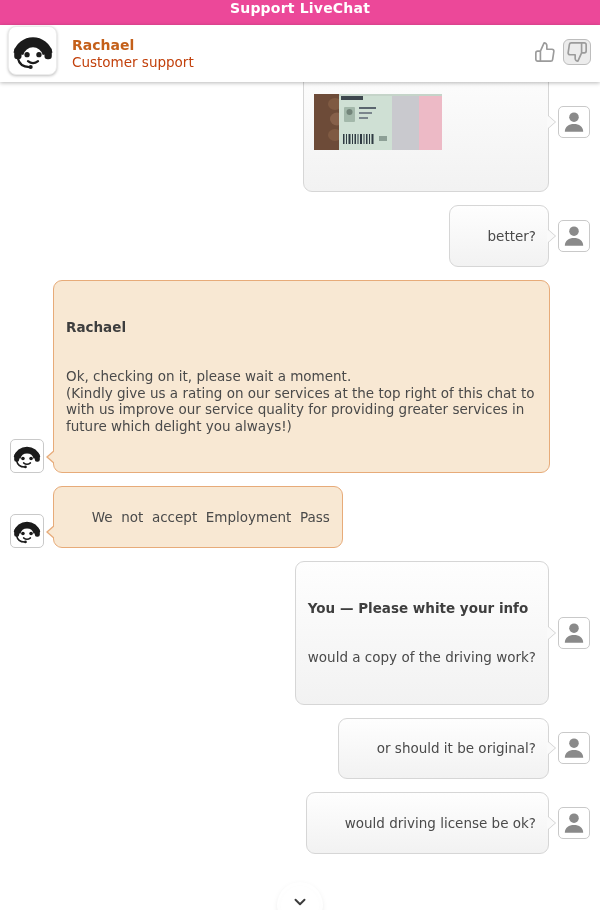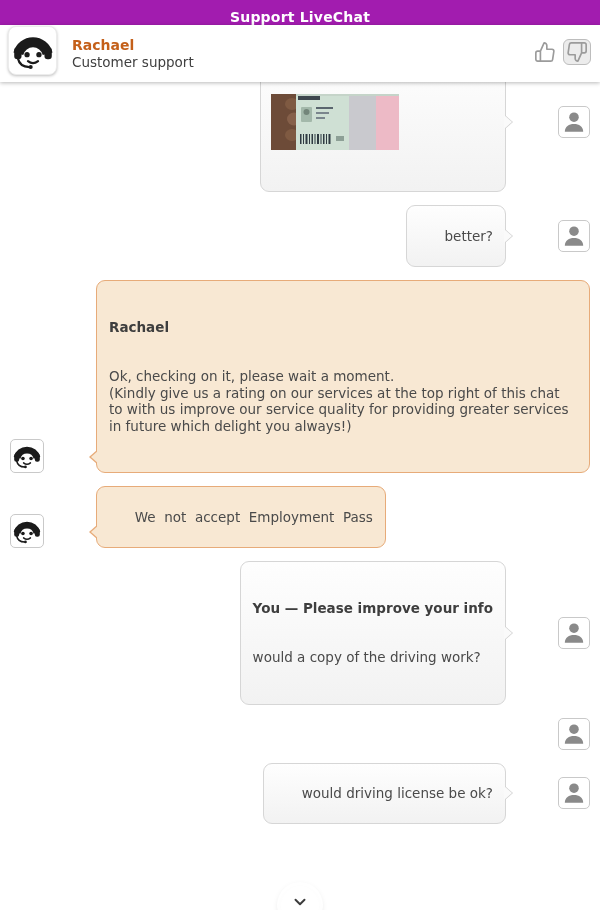--- a/index.html
+++ b/index.html
@@ -1,38 +1,38 @@
 <!DOCTYPE html>
 <html><head>
 <meta charset="utf-8">
 <style>
   html,body{margin:0;padding:0;}
   body{width:600px;height:910px;overflow:hidden;background:#fff;
        font-family:"DejaVu Sans","Liberation Sans",sans-serif;color:#4a4a4a;position:relative;}
 
   
-  .topbar{height:25px;background:#a21caf;display:flex;align-items:flex-end;justify-content:center;}
+  .topbar{height:25px;background:#ec4899;display:flex;align-items:flex-start;justify-content:center;}
   .topbar-title{color:#fff;font-weight:bold;font-size:14px;letter-spacing:.2px;}
 
   
   .agent-header{height:57px;background:#fff;position:relative;z-index:6;
                 box-shadow:0 1px 4px rgba(0,0,0,.28);display:flex;align-items:center;padding-left:8px;}
   .big-avatar{width:47px;height:47px;background:#fff;border:1px solid #ececec;border-radius:8px;
               box-shadow:0 1px 3px rgba(0,0,0,.25);display:flex;align-items:center;justify-content:center;
               margin-top:-6px;flex-shrink:0;}
   .agent-meta{margin-left:15px;}
   .agent-name{color:#c4601a;font-weight:bold;font-size:14px;}
-  .agent-role{color:#404040;font-size:13.5px;margin-top:1px;}
+  .agent-role{color:#c2410c;font-size:13.5px;margin-top:1px;}
   .rating{position:absolute;right:9px;top:14px;display:flex;align-items:center;gap:5px;}
   .rate-btn{background:none;border:none;padding:2px;cursor:pointer;display:flex;align-items:center;justify-content:center;}
   .rate-btn.boxed{background:#ececec;border:1px solid #bdbdbd;border-radius:6px;width:28px;height:26px;}
 
   
   .chat{position:relative;height:828px;overflow:hidden;padding:0 10px;background:#fff;}
-  .row{display:flex;align-items:flex-end;margin-bottom:13px;gap:43px;}
+  .row{display:flex;align-items:flex-end;margin-bottom:13px;}
   .row.user{justify-content:flex-end;align-items:center;}
   .row.first{margin-top:-30px;}
 
   .avatar{width:32px;height:32px;background:#fff;border:1px solid #c9c9c9;border-radius:5px;
           flex-shrink:0;display:flex;align-items:center;justify-content:center;overflow:hidden;}
   .agent .avatar{margin-right:9px;}
   .user  .avatar{margin-left:9px;width:30px;height:30px;}
 
   .bubble{position:relative;border-radius:9px;padding:5px 12px;font-size:13.5px;line-height:16.5px;
           box-sizing:border-box;white-space:pre-wrap;}
@@ -186,31 +186,34 @@
           <use href="#sym-support-agent"></use>
         </svg>
     </div>
     <div class="bubble">
       <span>We  not  accept  Employment  Pass</span>
     </div>
   </div>
 
   <div class="row user">
     <div class="bubble">
-      <div class="bubble-title">You — Please improve your info</div>
+      <div class="bubble-title">You — Please white your info</div>
       <div class="bubble-text">would a copy of the driving work?</div>
     </div>
     <div class="avatar">
       <svg width="26" height="26">
           <use href="#sym-person"></use>
         </svg>
     </div>
   </div>
 
   <div class="row user">
+    <div class="bubble">
+      <span>or should it be original?</span>
+    </div>
     <div class="avatar">
       <svg width="26" height="26">
           <use href="#sym-person"></use>
         </svg>
     </div>
   </div>
 
   <div class="row user">
     <div class="bubble">
       <span>would driving license be ok?</span>

